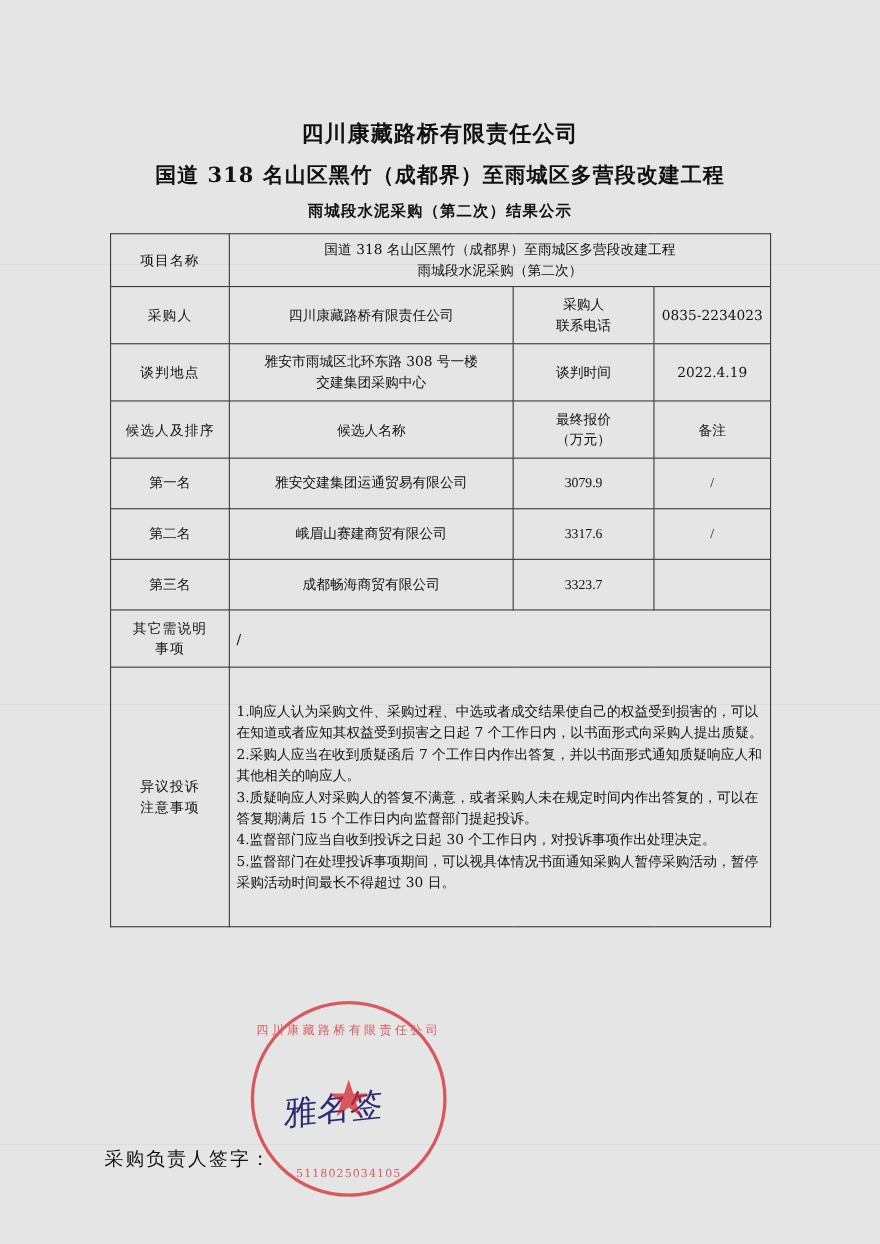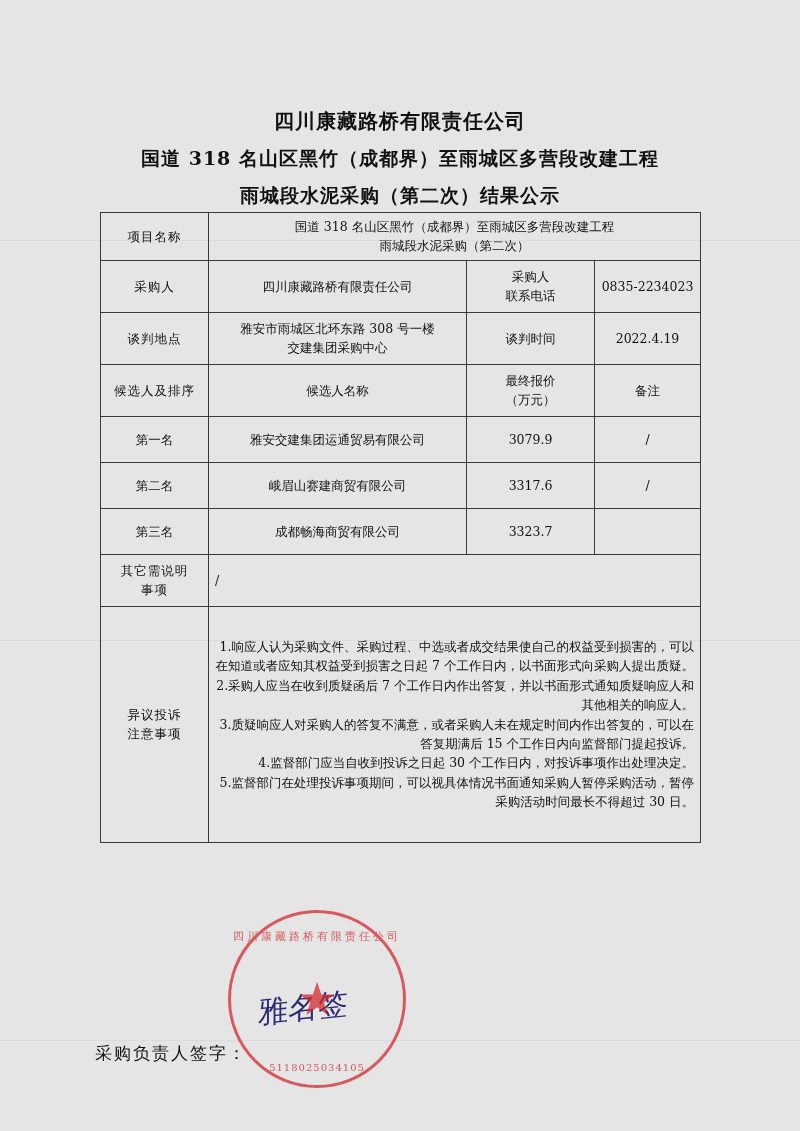--- a/index.html
+++ b/index.html
@@ -35,21 +35,21 @@
     width: 800px;
     text-align: center;
   }
   .title-line {
     font-weight: bold;
     color: #111;
     letter-spacing: 1px;
   }
   .title-1 { font-size: 20px; margin-bottom: 11px; }
   .title-2 { font-size: 19px; margin-bottom: 11px; }
-  .title-3 { font-size: 19px; }
+  .title-3 { font-size: 14px; }
 
   table.main {
     position: absolute;
     top: 212px;
     left: 100px;
     width: 600px;
     border-collapse: collapse;
     table-layout: fixed;
     padding-left: 17px;
   }
@@ -61,26 +61,26 @@
     vertical-align: middle;
     line-height: 1.55;
   }
   .c-center { text-align: center; }
   .c-left { text-align: left; }
   .lbl {
     text-align: center;
     letter-spacing: 1px;
   }
   .twoline { line-height: 1.7; }
-  .h-sm { height: 46px; }
+  .h-sm { height: 46px; font-family: Liberation Serif, serif; }
   .h-md { height: 52px; }
   .notes-cell {
     font-size: 12.2px;
     line-height: 1.85;
-    text-align: right;
+    text-align: left;
     padding: 10px 10px 10px 12px;
   }
   .notes-cell p { margin: 0; }
   .sig {
     position: absolute;
     left: 95px;
     top: 1042px;
     font-size: 17px;
     letter-spacing: 2px;
     color: #111;

